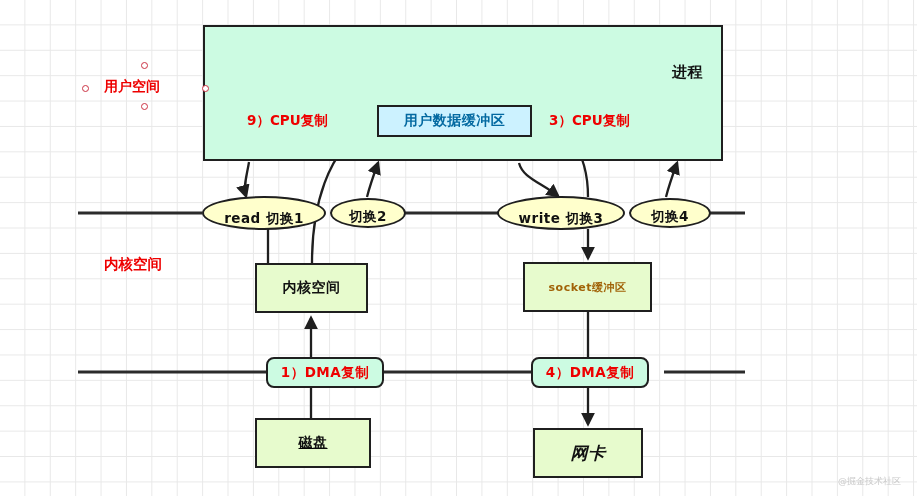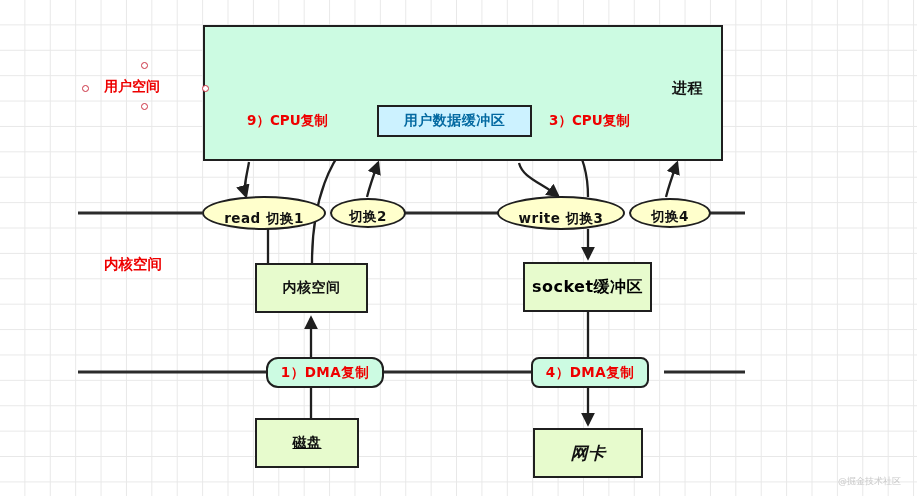--- a/index.html
+++ b/index.html
@@ -21,21 +21,21 @@
     background-position:-1px -1px;
   }
   #svg-layer{position:absolute;left:0;top:0;width:917px;height:496px;}
 
   .node{position:absolute;box-sizing:border-box;display:flex;align-items:center;justify-content:center;}
   .rect{border:2.5px solid #1f1f1f;}
   .lbl{font-weight:bold;letter-spacing:.5px;white-space:nowrap;}
 
   
   #process-box{left:203px;top:25px;width:520px;height:136px;background:#ccfbe2;}
-  #process-title{position:absolute;right:18px;top:52px;font-size:15px;font-weight:bold;color:#111;font-family:Liberation Mono, monospace;}
+  #process-title{position:absolute;right:18px;top:36px;font-size:15px;font-weight:bold;color:#111;font-family:Liberation Mono, monospace;}
 
   
   #user-buffer-box{left:377px;top:105px;width:155px;height:32px;background:#ccf2ff;}
   #user-buffer-box .lbl{font-size:14px;color:#0369a1;}
 
   
   .ellipse{
     position:absolute;box-sizing:border-box;
     background:#ffffcc;border:2.5px solid #1f1f1f;border-radius:50%;
     display:flex;align-items:flex-end;justify-content:center;
@@ -43,31 +43,31 @@
   .ellipse .lbl{font-size:13.5px;color:#111;}
   #sw1{left:202px;top:196px;width:124px;height:34px;}
   #sw2{left:330px;top:198px;width:76px;height:30px;}
   #sw3{left:497px;top:196px;width:128px;height:34px;}
   #sw4{left:629px;top:198px;width:82px;height:30px;}
 
   
   #kernel-buffer-box{left:255px;top:263px;width:113px;height:50px;background:#e7fbcd;}
   #kernel-buffer-box .lbl{font-size:14px;color:#111;}
   #socket-buffer-box{left:523px;top:262px;width:129px;height:50px;background:#e7fbcd;}
-  #socket-buffer-box .lbl{font-size:16px;color:#000000;}
+  #socket-buffer-box .lbl{font-size:11px;color:#a16207;}
 
   
   .dma{position:absolute;box-sizing:border-box;background:#ccfbe2;border:2.5px solid #1f1f1f;
        border-radius:8px;display:flex;align-items:center;justify-content:center;}
   .dma .lbl{font-size:13.5px;color:#ee0000;}
-  #dma1{left:266px;top:357px;width:118px;height:31px;border-radius:12px;}
+  #dma1{left:266px;top:357px;width:118px;height:31px;}
   #dma2{left:531px;top:357px;width:118px;height:31px;}
 
   
-  #disk-box{left:255px;top:418px;width:104px;height:50px;background:#e7fbcd;text-decoration:underline;}
+  #disk-box{left:255px;top:418px;width:116px;height:50px;background:#e7fbcd;text-decoration:underline;}
   #disk-box .lbl{font-size:14px;color:#111;}
   #nic-box{left:533px;top:428px;width:110px;height:50px;background:#e7fbcd;}
   #nic-box .lbl{font-size:17px;color:#111;font-style:italic;}
 
   
   .redtext{position:absolute;color:#ee0000;font-weight:bold;white-space:nowrap;}
   #user-space-label{left:104px;top:78px;font-size:14px;}
   #kernel-space-label{left:104px;top:255px;font-size:14.5px;}
   #cpu-copy-2-label{left:247px;top:112px;font-size:13.5px;}
   #cpu-copy-3-label{left:549px;top:112px;font-size:13.5px;}

